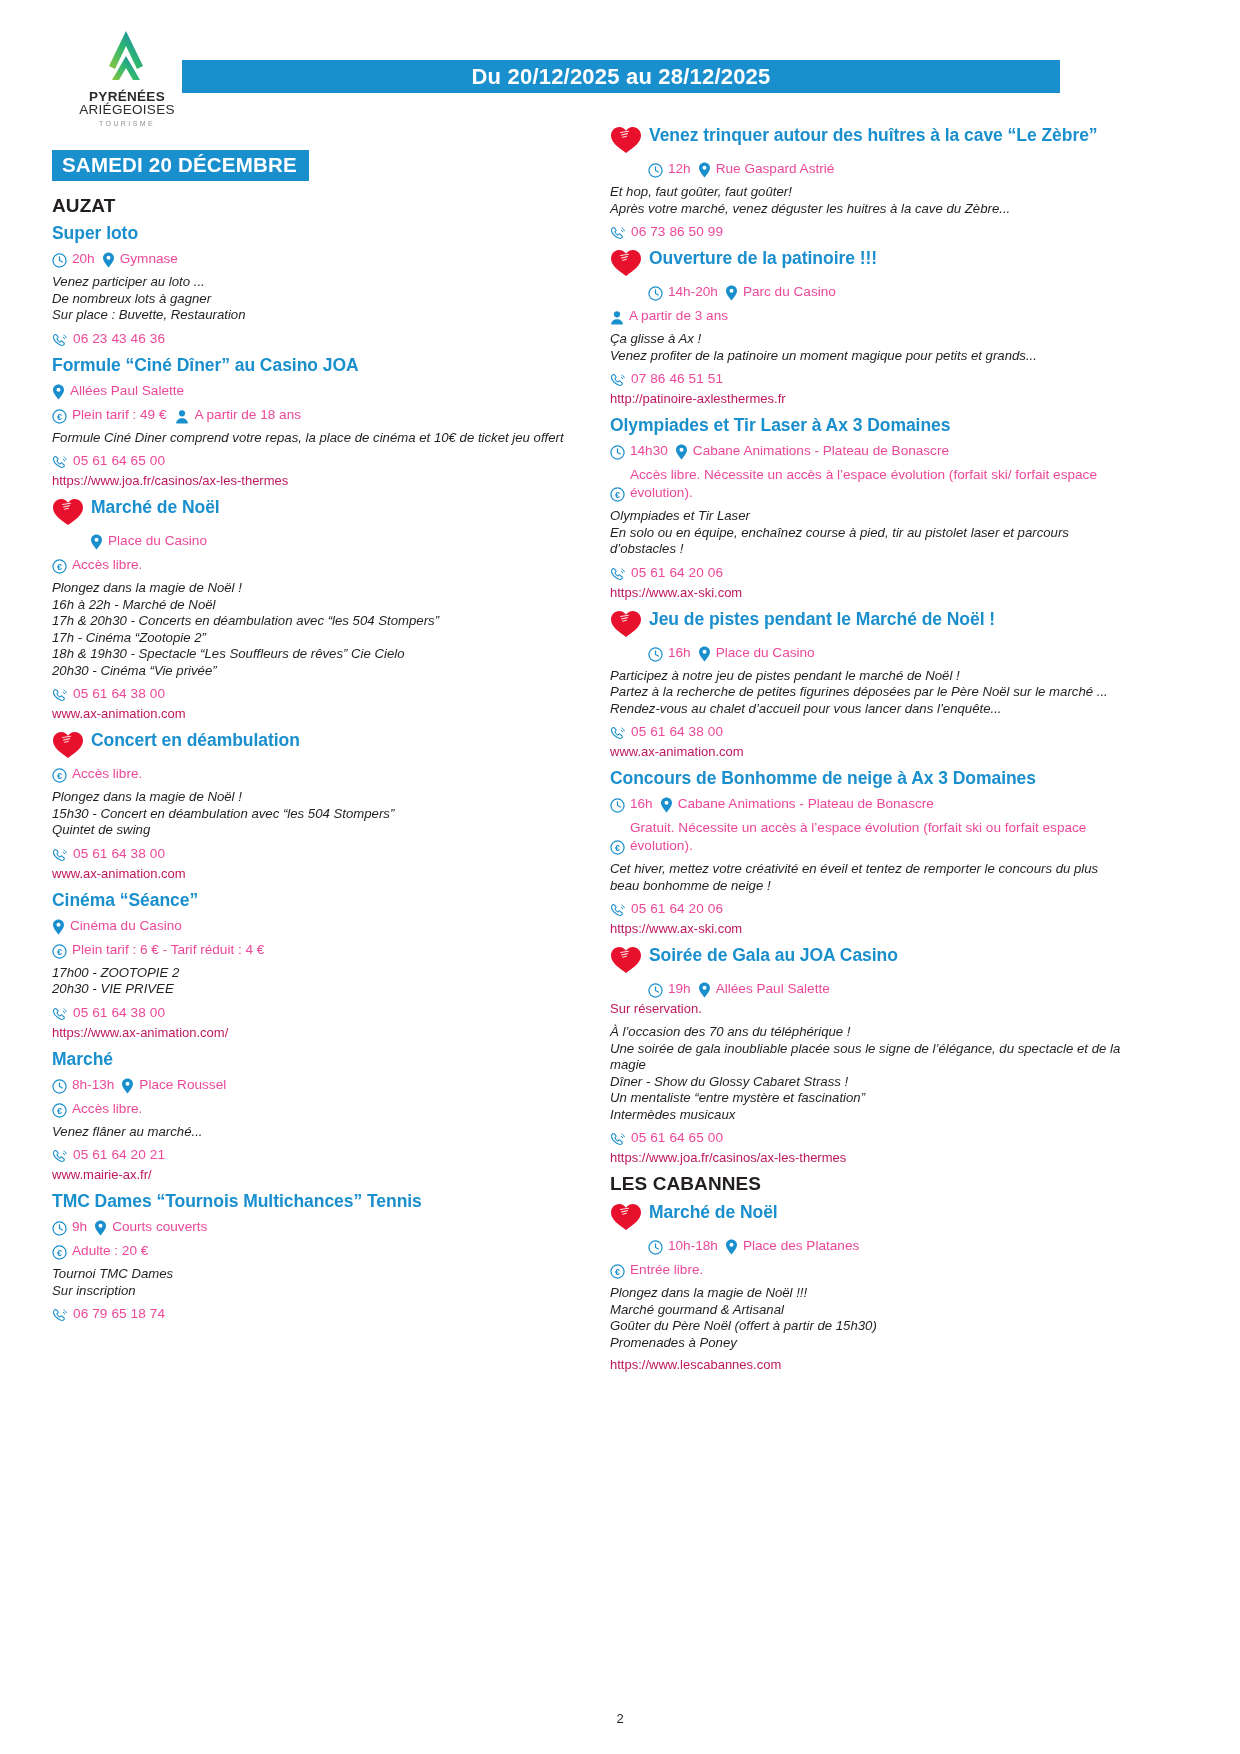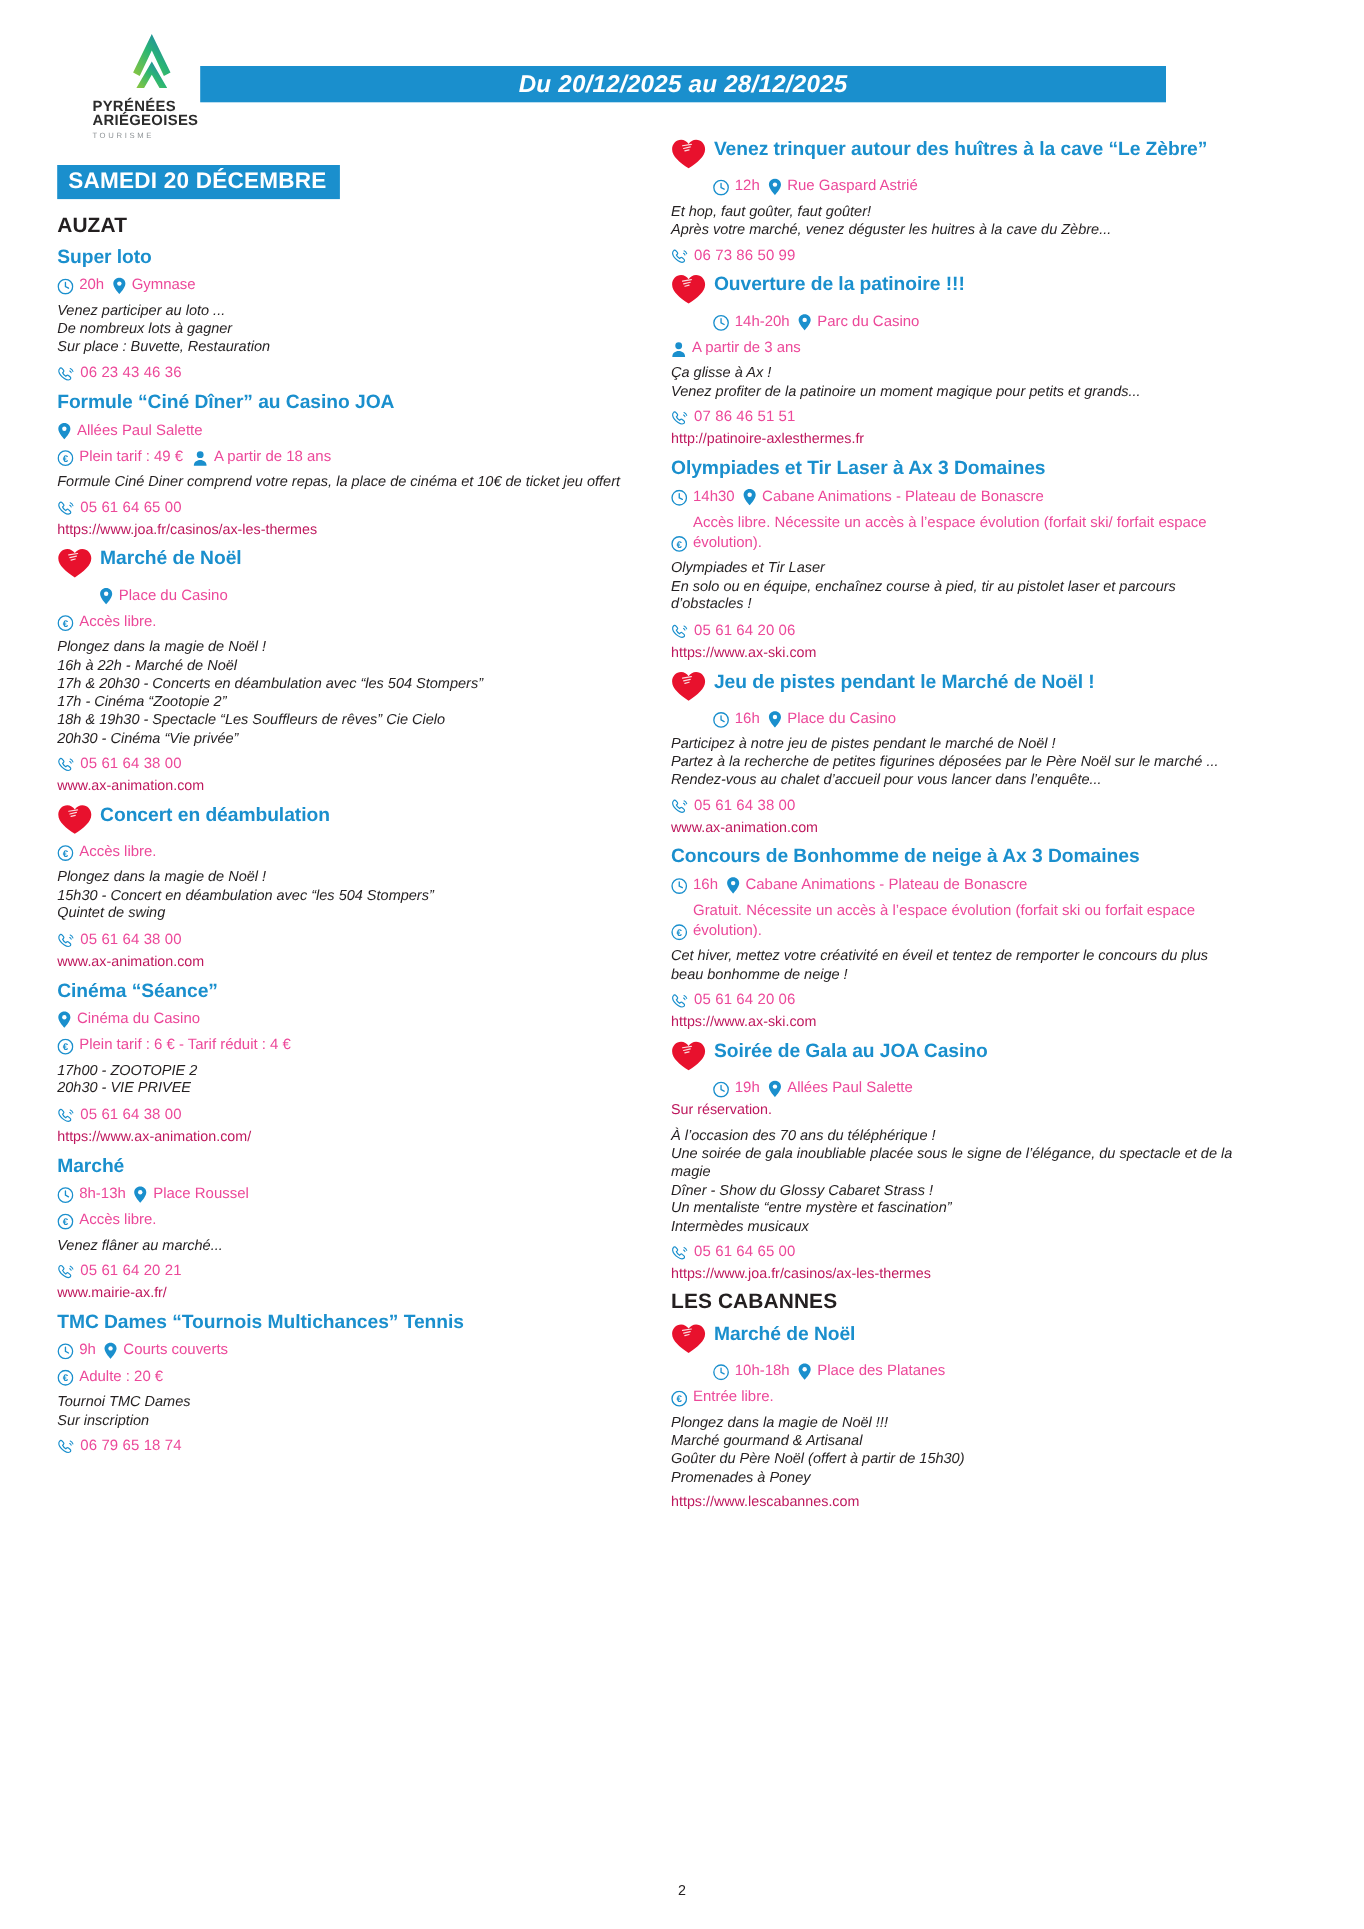--- a/index.html
+++ b/index.html
@@ -7,29 +7,29 @@
     width: 1240px; height: 1754px;
     background: #ffffff;
     font-family: "Liberation Sans", sans-serif;
     color: #231f20;
     -webkit-font-smoothing: antialiased;
   }
   .page { position: relative; width: 1240px; height: 1754px; padding: 0; }
 
   
   .header { position: relative; height: 118px; }
-  .logo { position: absolute; left: 84px; top: 28px; width: 110px; text-align: left; }
+  .logo { position: absolute; left: 72px; top: 28px; width: 110px; text-align: center; }
   .logo-mark { width: 62px; height: 58px; margin: 0 auto 4px; display:block; }
   .logo-t1 { font-size: 13.5px; font-weight: 700; letter-spacing: .3px; color:#2b2b2b; line-height: 13px; }
-  .logo-t2 { font-size: 13.5px; font-weight: 700; letter-spacing: .3px; color:#2b2b2b; line-height: 14px; }
+  .logo-t2 { font-size: 13.5px; font-weight: 400; letter-spacing: .3px; color:#2b2b2b; line-height: 14px; }
   .logo-t3 { font-size: 7px; letter-spacing: 2.4px; color:#8d9295; margin-top: 3px; }
   .date-banner {
     position: absolute; left: 182px; top: 60px; width: 878px; height: 33px;
     background: #1a8fcd; color: #fff;
-    font-size: 22px; font-weight: 700; font-style: italic;
+    font-size: 22px; font-weight: 700; 
     display: flex; align-items: center; justify-content: center;
     letter-spacing: .2px;
   }
 
   
   .columns { position: absolute; left: 0; top: 118px; width: 1240px; display: flex; }
   .col { padding: 0 0 0 0; }
   .col-left  { width: 530px; margin-left: 52px; }
   .col-right { width: 520px; margin-left: 28px; }
 

